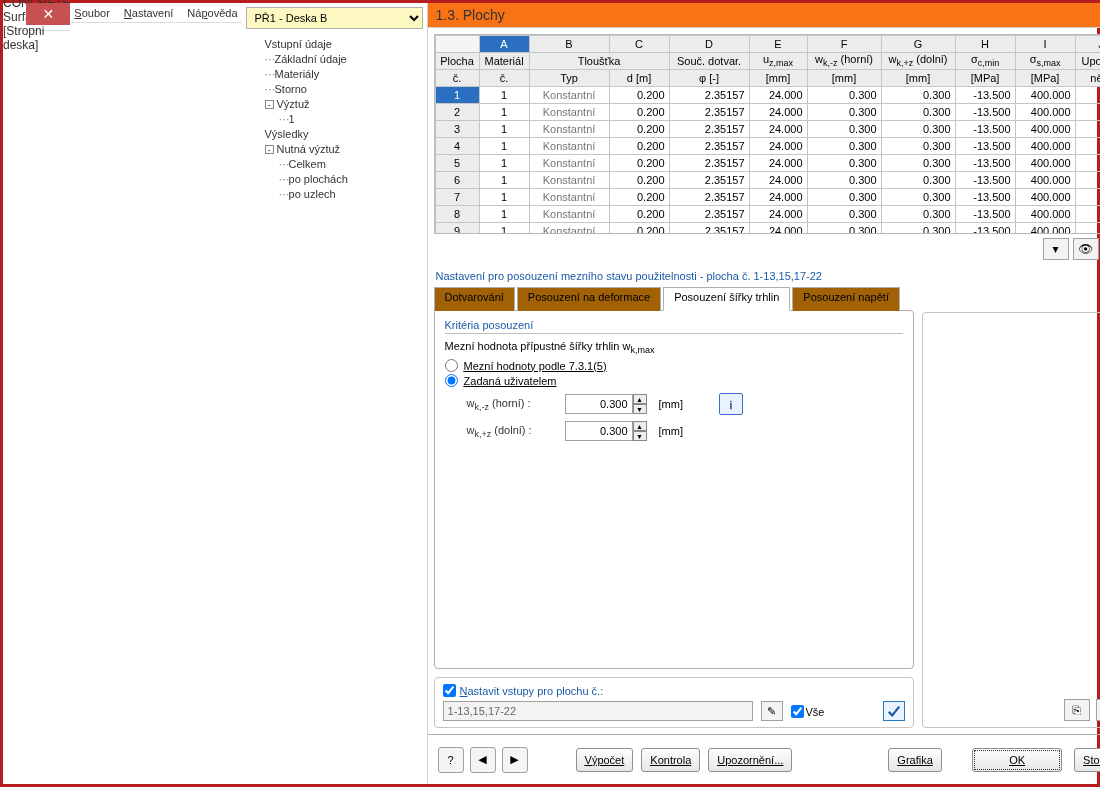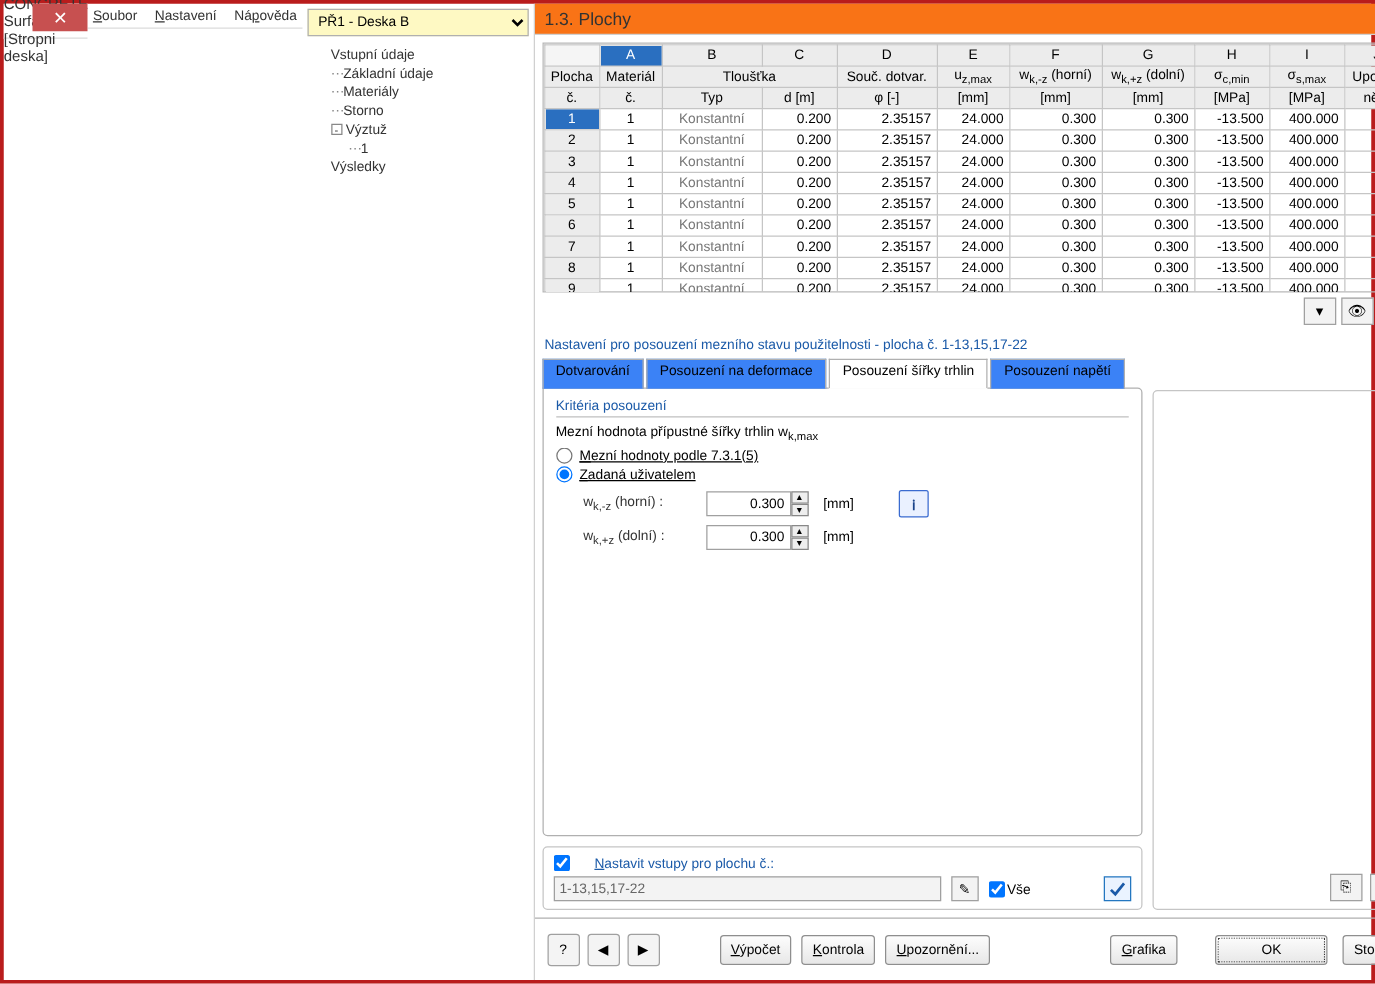--- a/index.html
+++ b/index.html
@@ -47,52 +47,52 @@
   .sub-title { padding: 6px 2px 4px 2px; color: #1b5aa8; font-size: 11px; }
 
   
   .twopane { display: flex; gap: 8px; padding: 0 6px; flex: 1; min-height: 0; }
   .leftpanel { width: 480px; display: flex; flex-direction: column; }
   .rightpanel { flex: 1; border: 1px solid #c5c5c5; border-radius: 4px; margin-top: 26px; position: relative; }
   .rightpanel .bot-right-btns { position: absolute; right: 6px; bottom: 6px; display: flex; gap: 6px; }
   .rightpanel .bot-right-btns button { width: 26px; height: 22px; border: 1px solid #a0a0a0; background: #f3f3f3; }
 
   .tabs { display: flex; height: 24px; gap: 2px; }
-  .tab { border: 1px solid #b0b0b0; border-bottom: none; padding: 3px 10px; background: #3b82f6; position: relative; top: 1px; cursor: pointer; }
+  .tab { border: 1px solid #b0b0b0; border-bottom: none; padding: 3px 10px; background: #a16207; position: relative; top: 1px; cursor: pointer; }
   .tab.active { background: #fff; border-bottom: 1px solid #fff; }
   .panelbody { border: 1px solid #b0b0b0; flex: 1; background: #fff; padding: 8px 10px; border-radius: 0 4px 4px 4px; }
 
   .fieldset-title { color: #1b5aa8; border-bottom: 1px solid #c0c0c0; padding-bottom: 2px; margin-bottom: 6px; }
   .subhead { margin-bottom: 4px; }
   .radio-row { display: flex; align-items: center; gap: 4px; margin: 2px 0 2px 0; text-decoration: underline; }
   .radio-row input { margin-right: 2px; }
 
   .spin-row { display: flex; align-items: center; gap: 8px; margin: 6px 0 4px 22px; }
   .spin-row .lab { width: 90px; color: #333; }
   .spin-input { display: flex; align-items: center; }
   .spin-input input { width: 68px; height: 20px; border: 1px solid #a0a0a0; text-align: right; padding: 0 4px; }
   .spin-btns { display: flex; flex-direction: column; }
   .spin-btns button { width: 14px; height: 10px; border: 1px solid #888; background: #eee; font-size: 7px; line-height: 7px; padding:0;}
   .unit { margin-left: 4px; }
   .info-btn { width: 24px; height: 22px; border: 1px solid #3a6bd0; background: #eaf1ff; font-weight: bold; color: #1b458a; border-radius: 2px; }
 
   
   .bottom-left { margin-top: auto; border: 1px solid #c5c5c5; border-radius: 4px; padding: 6px 8px; }
-  .bottom-left .row1 { display: flex; align-items: center; gap: 20px; margin-bottom: 4px; color: #1b5aa8;}
+  .bottom-left .row1 { display: flex; align-items: center; gap: 4px; margin-bottom: 4px; color: #1b5aa8;}
   .bottom-left .row2 { display: flex; align-items: center; gap: 8px; }
   .bottom-left input[type=text] { flex: 0 0 310px; height: 20px; border: 1px solid #a0a0a0; background: #f3f3f3; color: #666; padding: 0 4px; }
   .bottom-left .ico { width: 22px; height: 20px; border: 1px solid #a0a0a0; background: #f3f3f3; }
   .bottom-left .ok { width: 22px; height: 20px; border: 1px solid #2477c0; background: #eaf3ff; display:flex; align-items:center; justify-content:center;}
 
   
   .footer { height: 50px; border-top: 1px solid #b0b0b0; display: flex; align-items: center; padding: 0 10px; gap: 8px; margin-top: 6px;}
   .footer .left { display: flex; gap: 6px; }
   .footer .ico-btn { width: 26px; height: 26px; border: 1px solid #a0a0a0; background: #f4f4f4; border-radius: 3px; }
   .footer .center { display: flex; gap: 8px; margin-left: 40px; }
-  .footer .btn { height: 24px; border: 1px solid #8e8e8e; background: linear-gradient(#fdfdfd,#e7e7e7); padding: 0 8px; border-radius: 3px; }
+  .footer .btn { height: 24px; border: 1px solid #8e8e8e; background: linear-gradient(#fdfdfd,#e7e7e7); padding: 0 8px; border-radius: 3px; text-decoration: underline; }
   .footer .gap { flex: 1; }
   .footer .right { display: flex; gap: 12px; }
   .footer .btn.ok { width: 90px; }
   .footer .btn.sel { outline: 1px dotted #333; outline-offset: -3px; }
 
   sub { font-size: 9px; }
   svg.checkmark { width:14px; height:14px; }
 </style>
 </head>
 <body>
@@ -121,20 +121,27 @@
           <li>Vstupní údaje</li>
           <li><span class="dashed">⋯</span><span>Základní údaje</span></li>
           <li><span class="dashed">⋯</span><span>Materiály</span></li>
           <li><span class="dashed">⋯</span><span>Storno</span></li>
           <li><span class="toggle">-</span><span>Výztuž</span>
             <ul>
                 <li><span class="dashed">⋯</span><span>1</span></li>
               </ul>
           </li>
           <li>Výsledky</li>
+          <li><span class="toggle">-</span><span>Nutná výztuž</span>
+            <ul>
+              <li><span class="dashed">⋯</span><span>Celkem</span></li>
+              <li><span class="dashed">⋯</span><span>po plochách</span></li>
+              <li><span class="dashed">⋯</span><span>po uzlech</span></li>
+            </ul>
+          </li>
         </ul>
       </div>
     </div>
 
     <div class="rightcol">
       <div class="crumb">1.3. Plochy</div>
 
       <div class="sheet-wrap">
         <div class="sheet">
           <table class="grid">

